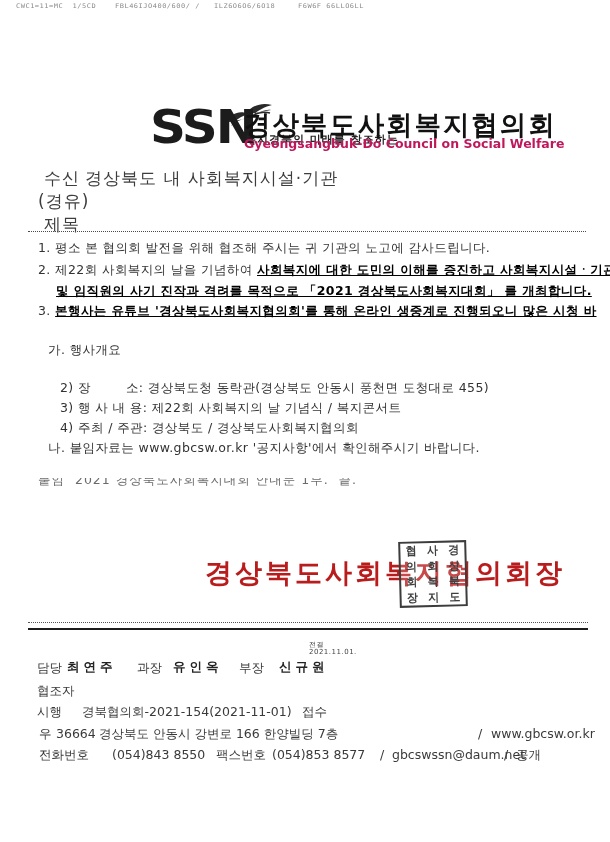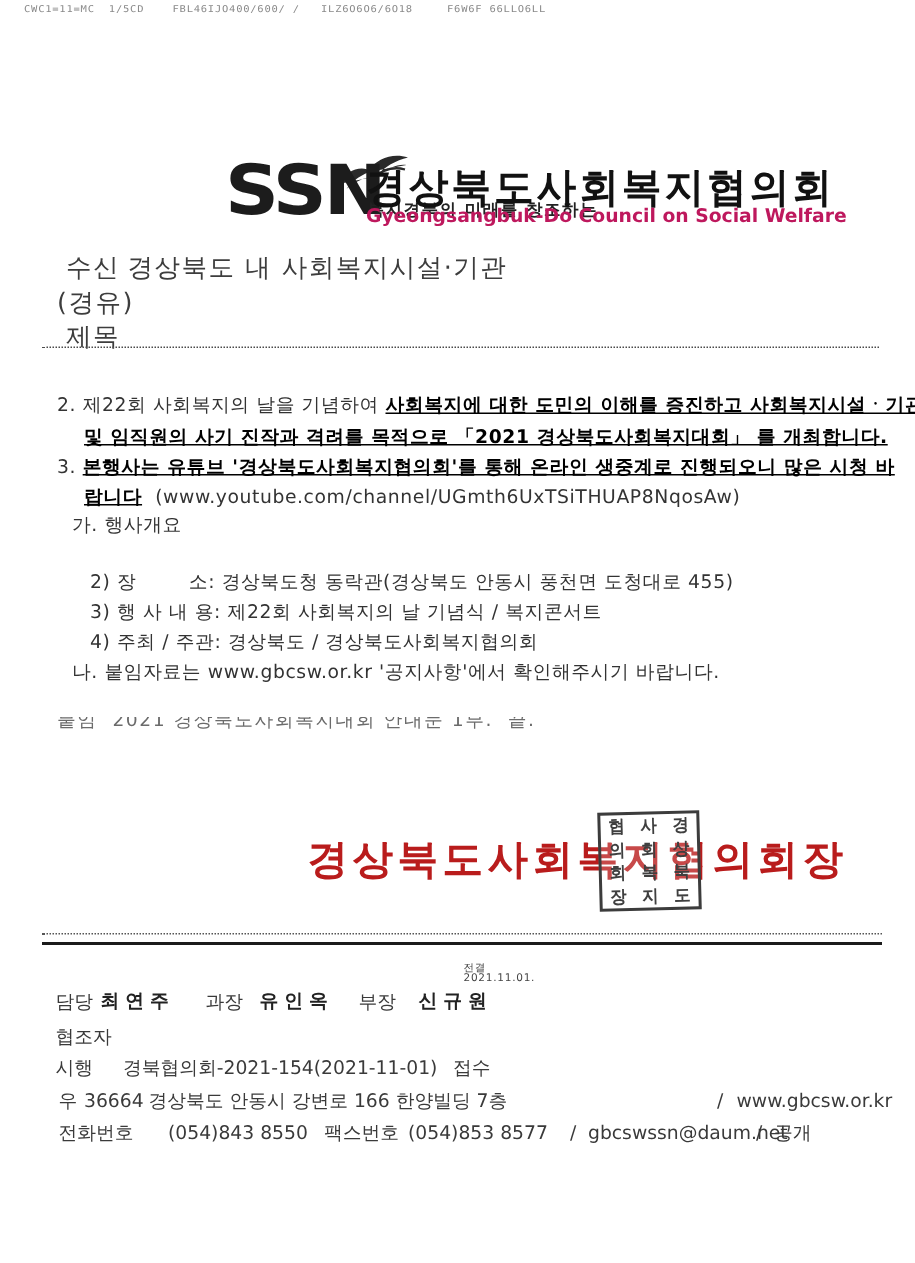--- a/index.html
+++ b/index.html
@@ -64,26 +64,26 @@
     <span class="abs orgname" style="left:244px;top:107px">경상북도사회복지협의회</span>
     <span class="abs orgen" style="left:244px;top:136px">Gyeongsangbuk-Do Council on Social Welfare</span>
   </div>
 
   <span class="abs hline" style="left:44px;top:167px">수신</span>
   <span class="abs hline" style="left:85px;top:167px">경상북도 내 사회복지시설·기관</span>
   <span class="abs hline" style="left:38px;top:190px">(경유)</span>
   <span class="abs hline" style="left:44px;top:213px">제목</span>
   <div class="abs divider" style="left:28px;top:231px;width:558px"></div>
 
+  <div class="abs b" style="left:38px;top:240px">1. 평소 본 협의회 발전을 위해 협조해 주시는 귀 기관의 노고에 감사드립니다.</div>
 
   <div class="abs b" style="left:38px;top:262px"><span>2. 제22회 사회복지의 날을 기념하여 </span><span class="emph">사회복지에 대한 도민의 이해를 증진하고 사회복지시설ㆍ기관</span></div>
   <div class="abs b" style="left:56px;top:283px"><span class="emph">및 임직원의 사기 진작과 격려를 목적으로 「2021 경상북도사회복지대회」 를 개최합니다.</span></div>
 
   <div class="abs b" style="left:38px;top:303px"><span>3. </span><span class="emph">본행사는 유튜브 '경상북도사회복지협의회'를 통해 온라인 생중계로 진행되오니 많은 시청 바</span></div>
-  <div class="abs b" style="left:56px;top:323px"><span class="emph">랍니다</span><span>  (www.youtube.com/channel/UGmth6UxTSiTHUAP8NqosAw)</span></div>
 
   <div class="abs b" style="left:48px;top:342px">가. 행사개요</div>
   <div class="abs b" style="left:60px;top:380px">2) 장        소: 경상북도청 동락관(경상북도 안동시 풍천면 도청대로 455)</div>
   <div class="abs b" style="left:60px;top:400px">3) 행 사 내 용: 제22회 사회복지의 날 기념식 / 복지콘서트</div>
   <div class="abs b" style="left:60px;top:420px">4) 주최 / 주관: 경상북도 / 경상북도사회복지협의회</div>
   <div class="abs b" style="left:48px;top:440px">나. 붙임자료는 www.gbcsw.or.kr '공지사항'에서 확인해주시기 바랍니다.</div>
 
   <div class="abs clipline" style="left:38px;top:478px;width:400px"><span>붙임  2021 경상북도사회복지대회 안내문 1부.  끝.</span></div>
 
   <span class="abs sig" style="left:183px;top:555px">경상북도사회복지협의회장</span>

